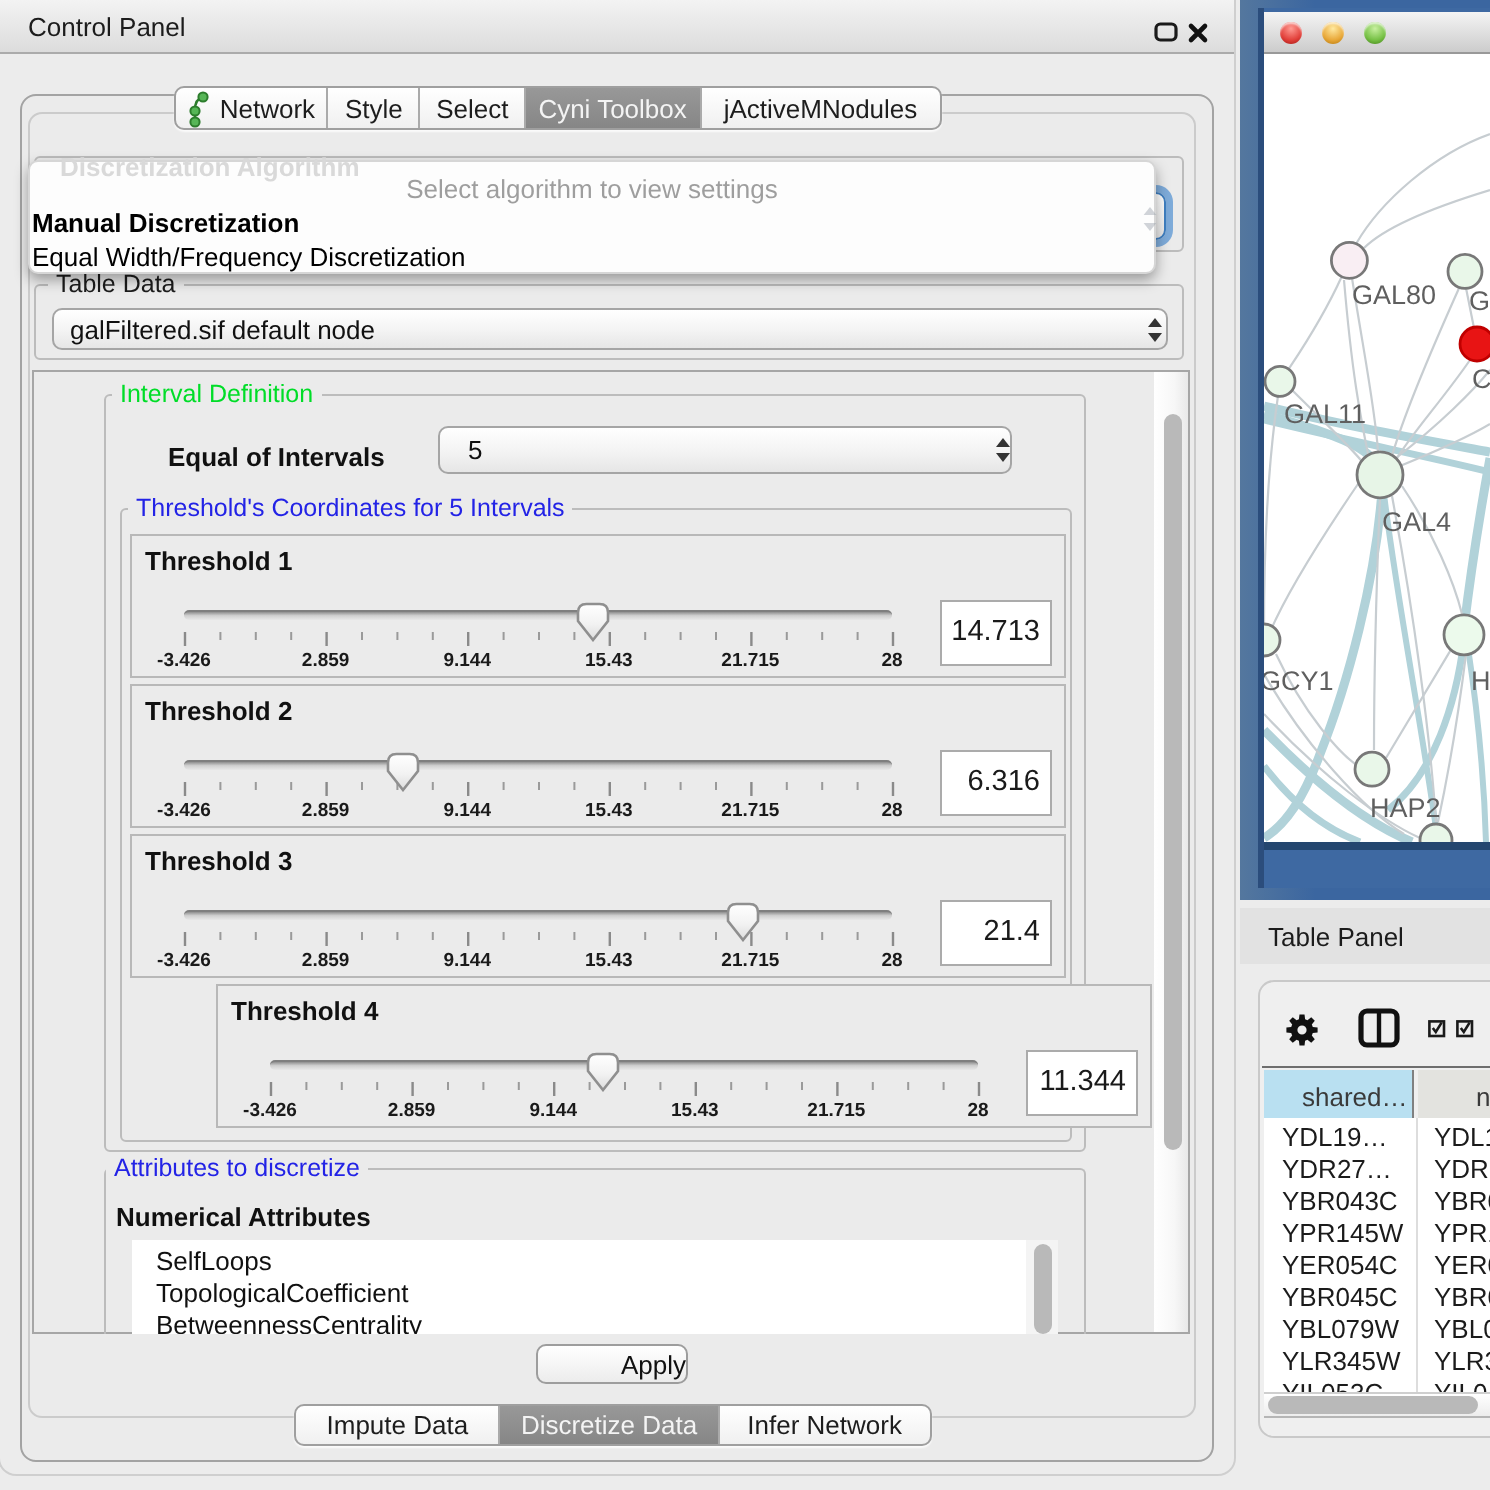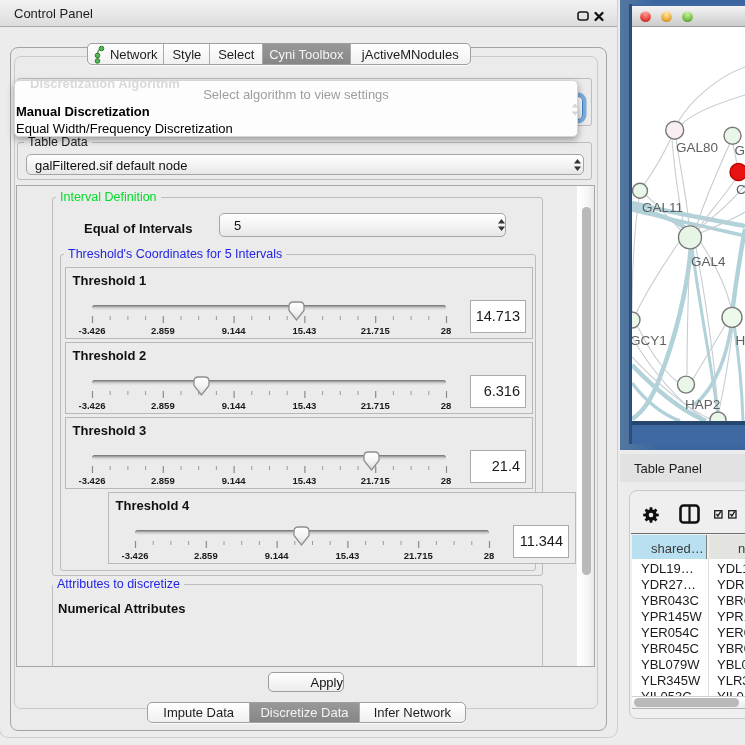--- a/index.html
+++ b/index.html
@@ -215,20 +215,26 @@
       </div>
   <svg class="thumb" style="left:184.2px;" width="17" height="20" viewBox="0 0 17 20">
     <path d="M1,5.2 Q1,1 5.2,1 L11.8,1 Q16,1 16,5.2 L16,9.5 L8.5,19 L1,9.5 Z" fill="url(#thumbg)" stroke="#8f8f8f" stroke-width="1.3"></path>
   </svg>
   <div class="valbox">11.344</div>
 </div>
 
   <div class="gb" style="left:52px;top:584px;width:491px;height:83px;border-bottom:none;border-radius:3px 3px 0 0;"></div>
   <div class="gt" style="left:53px;top:578px;color:#2323e6;">Attributes to discretize</div>
   <div class="abs" style="left:58px;top:601px;font-size:13px;font-weight:bold;color:#111;">Numerical Attributes</div>
+  <div class="abs" style="left:66px;top:620px;width:463px;height:47px;background:#ffffff;overflow:hidden;">
+    <div class="abs" style="left:12px;top:2.5px;font-size:13px;color:#111;line-height:16px;">
+      SelfLoops<br>TopologicalCoefficient<br>BetweennessCentrality</div>
+    <div class="abs" style="left:447px;top:0;width:16px;height:47px;background:#f4f4f4;"></div>
+    <div class="vthumb" style="left:451px;top:2px;width:9px;height:45px;"></div>
+  </div>
 
   <div class="abs" style="left:268px;top:672px;width:76px;height:20px;border:1px solid #9d9d9d;
        border-radius:5px;background:linear-gradient(#ffffff,#ececec);font-size:13px;
        text-align:right;line-height:19px;color:#111;">Apply</div>
 
   <div class="seg" style="left:147px;top:702px;width:319px;height:21px;">
     <div class="s" style="width:103px;text-align:center;">Impute Data</div>
     <div class="s sel" style="width:110px;">Discretize Data</div>
     <div class="s" style="width:106px;">Infer Network</div>
   </div>

